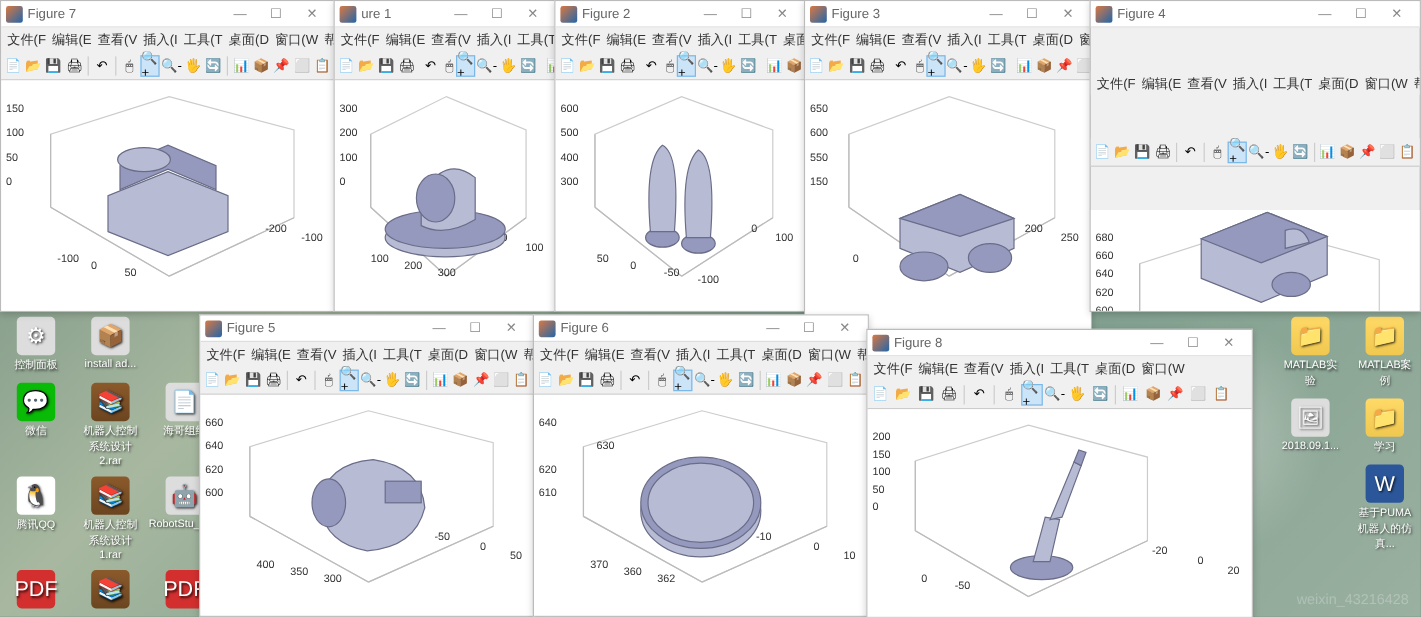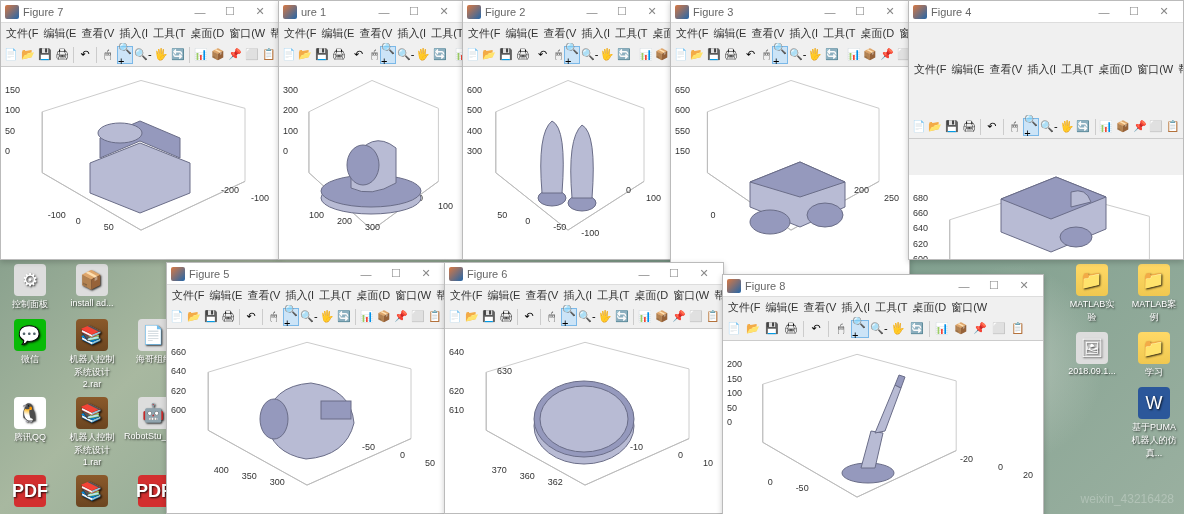--- a/index.html
+++ b/index.html
@@ -47,21 +47,21 @@
 }
 .desktop-icon .ico {
   width: 32px;
   height: 32px;
   border-radius: 4px;
   display: flex;
   align-items: center;
   justify-content: center;
   font-size: 18px;
 }
-.ico-pdf { background: #d32f2f; color: #fff; font-size: 10px; font-weight: bold; }
+.ico-pdf { background: #d32f2f; color: #fff; font-size: 10px; font-weight: normal; }
 .ico-rar { background: linear-gradient(#8b5a2b, #6b4520); }
 .ico-matlab { background: linear-gradient(#d97842, #2266aa); }
 .ico-wechat { background: #09bb07; border-radius: 8px; }
 .ico-qq { background: #fff; border-radius: 50%; }
 .ico-folder { background: linear-gradient(#ffd966, #f0c850); }
 .ico-word { background: #2b579a; color: #fff; font-size: 14px; }
 .ico-generic { background: #ddd; }
 
 .figure-window {
   position: absolute;

